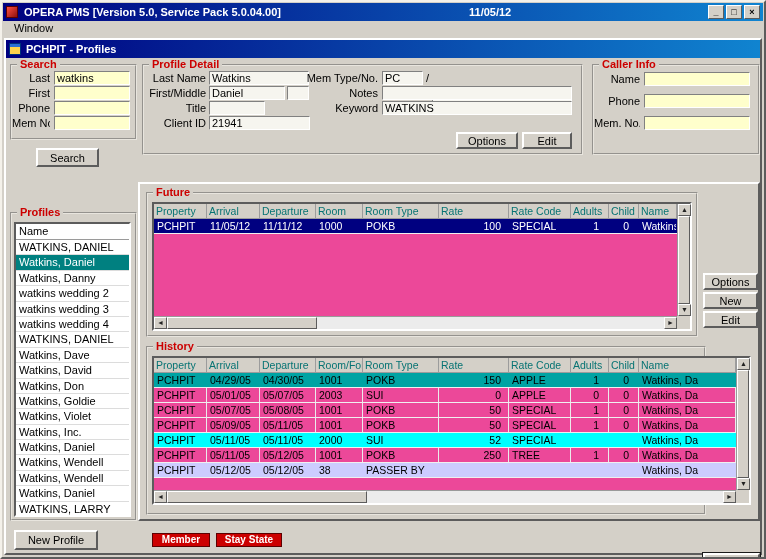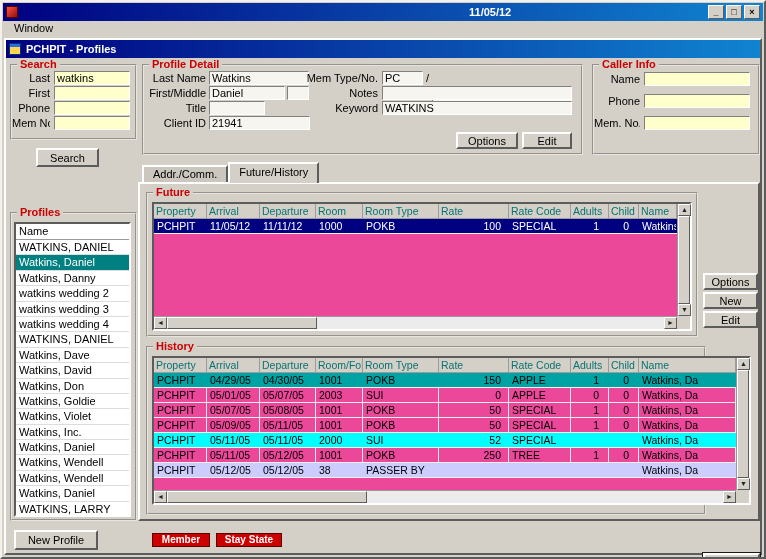--- a/index.html
+++ b/index.html
@@ -102,20 +102,21 @@
   .badge{position:absolute;background:var(--badge-red,#cc0000);color:#fff;font-weight:bold;font-size:10px;
     line-height:12px;text-align:center;border:1px solid #5c0000;box-sizing:border-box;}
 </style>
 </head>
 <body>
 
 <div id="screen">
 
   <div class="titlebar">
     <span class="app-icon"></span>
+    <span class="tb-title">OPERA PMS [Version 5.0, Service Pack 5.0.04.00]</span>
     <span class="tb-date">11/05/12</span>
     <span class="tb-btns">
       <button class="tbtn">_</button>
       <button class="tbtn">□</button>
       <button class="tbtn">×</button>
     </span>
   </div>
 
   <div class="menubar">
     <span class="menu-item">Window</span>
@@ -253,24 +254,20 @@
     <div class="group" style="left:586px;top:24px;width:168px;height:91px;">
       <span class="legend">Caller Info</span>
       <span class="lbl" style="left:0;top:6px;width:46px;">Name</span>
       <input class="tfield" style="left: 50px; top: 6px; width: 106px;">
       <span class="lbl" style="left:0;top:28px;width:46px;">Phone</span>
       <input class="tfield" style="left: 50px; top: 28px; width: 106px;">
       <span class="lbl" style="left:0;top:50px;width:46px;">Mem. No.</span>
       <input class="tfield" style="left: 50px; top: 50px; width: 106px;">
     </div>
 
-    <div class="tabs" style="left:136px;top:124px;">
-      <div class="tab"><span>Addr./Comm.</span></div>
-      <div class="tab active"><span>Future/History</span></div>
-    </div>
     <div class="panel" style="left:132px;top:142px;width:622px;height:339px;"></div>
 
     <div class="group" style="left:140px;top:152px;width:552px;height:145px;">
       <span class="legend">Future</span>
       <div class="gridwrap" style="left:4px;top:8px;width:540px;height:129px;">
         <div class="gridbody">
           <div class="ghead">
 
           <div>Property</div>
               <div>Arrival</div>

